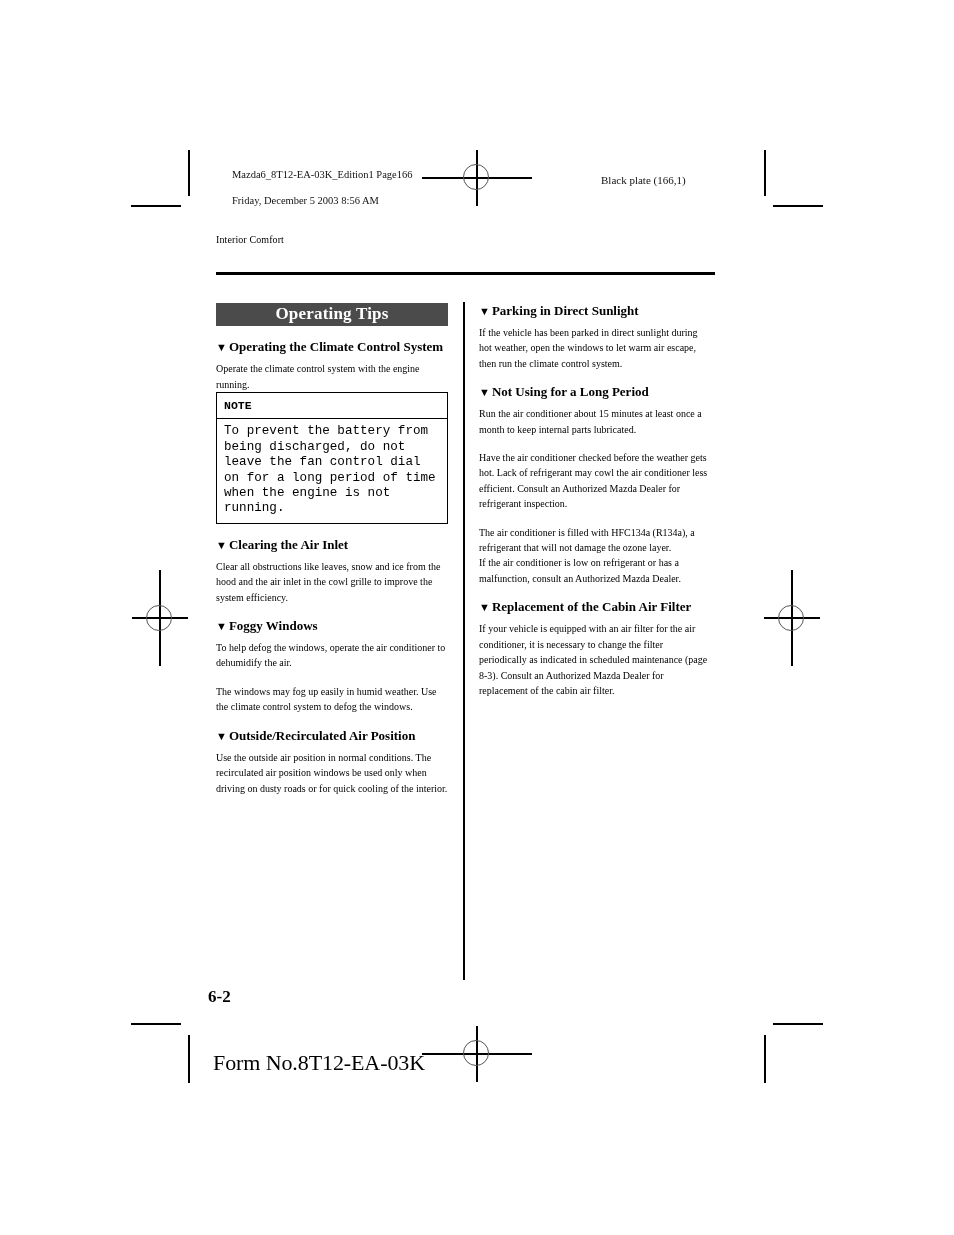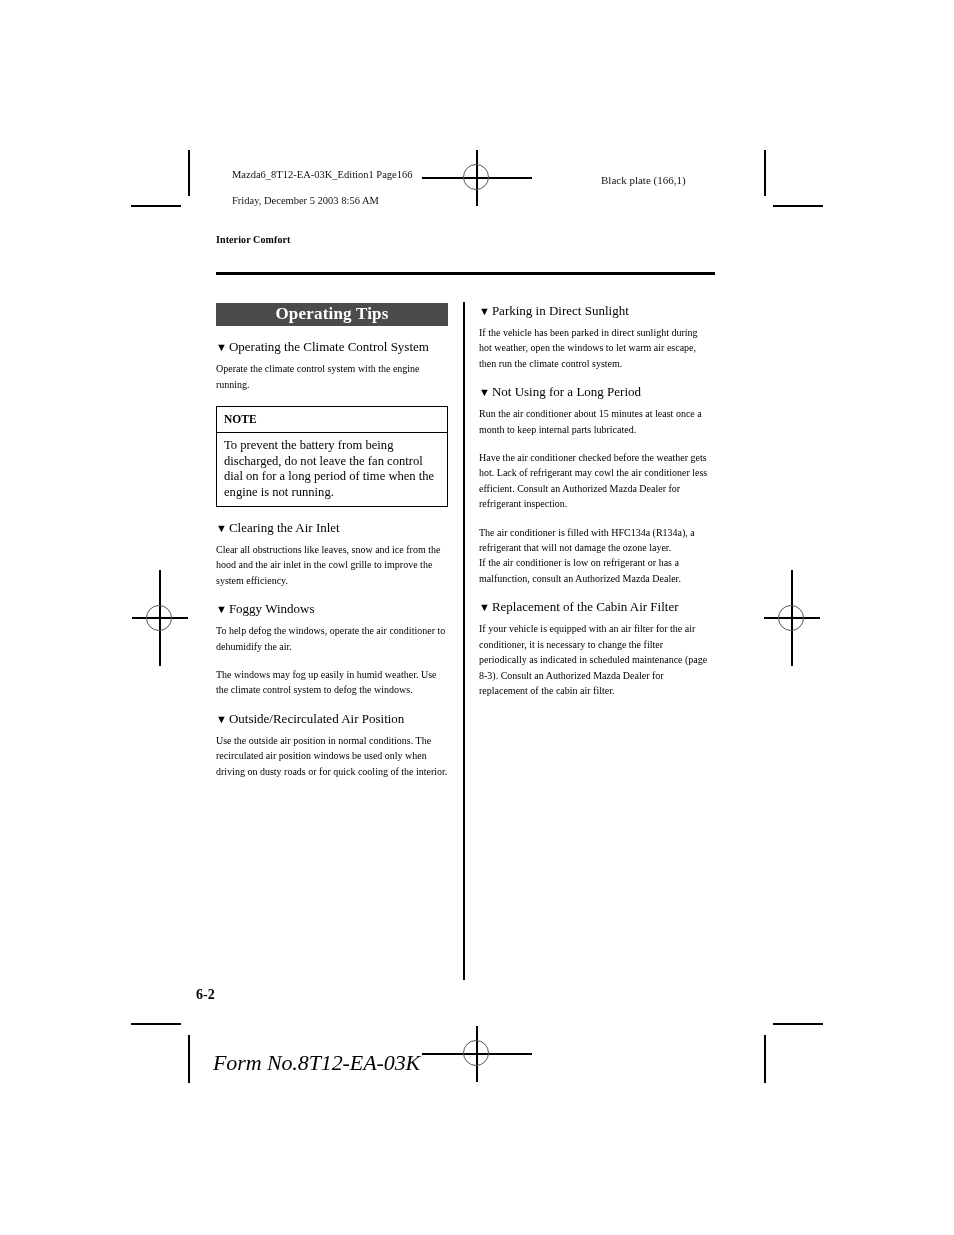--- a/index.html
+++ b/index.html
@@ -76,21 +76,21 @@
     white-space: pre-line;
   }
   .slug-left { left: 216px; top: 155px; margin-left: 16px; }
   .slug-right { left: 601px; top: 174px; font-size: 11px; }
 
   
   .eyebrow {
     position: absolute;
     left: 216px; top: 234px;
     font-size: 10px;
-    font-weight: bold;
+    font-weight: normal;
     letter-spacing: 0.1px;
     text-align: right;
   }
   .page-title {
     position: absolute;
     left: 214px; top: 245px;
     font-size: 21px;
     font-weight: bold;
     letter-spacing: -0.1px;
   }
@@ -126,21 +126,21 @@
     font-size: 17px;
     font-weight: bold;
     padding: 3px 0 5px 0;
     margin-bottom: 11px;
     letter-spacing: 0.2px;
   }
 
   
   .sub {
     font-size: 13px;
-    font-weight: normal;
+    font-weight: bold;
     line-height: 16px;
     margin-top: 13px;
     margin-bottom: 6px;
     padding-left: 14px;
     text-indent: -14px;
   }
   .sub:first-child { margin-top: 0; }
   .sub .tri {
     font-size: 11px;
     line-height: 1;
@@ -151,49 +151,48 @@
   p.body {
     margin: 0 0 0 0;
     font-size: 10px;
     line-height: 15.4px;
   }
   p.body + p.body { margin-top: 13px; }
 
   
   .note-box {
     border: 1.6px solid #000;
-    margin-top: 14px;
     margin-bottom: 4px;
     box-sizing: border-box;
+    font-family: Liberation Mono, monospace;
   }
   .note-head {
     font-size: 11.5px;
     font-weight: bold;
     padding: 5px 6px 5px 7px;
     border-bottom: 1.6px solid #000;
   }
   .note-body {
     font-size: 12.6px;
     line-height: 15.4px;
     padding: 5px 7px 6px 7px;
   }
 
   
   .folio {
     position: absolute;
-    left: 196px; top: 987px;
-    font-size: 14px;
+    left: 208px; top: 987px;
+    font-size: 17px;
     font-weight: bold;
   }
   .form-no {
     position: absolute;
     left: 213px; top: 1050px;
     font-size: 22px;
     letter-spacing: -0.1px;
-    font-style: italic;
   }
 </style>
 </head>
 <body>
 
 <div class="page">
 
   <div class="crop-v" style="left:188px; top:150px; height:46px;"></div>
   <div class="crop-h" style="left:131px; top:205px; width:50px;"></div>
 

